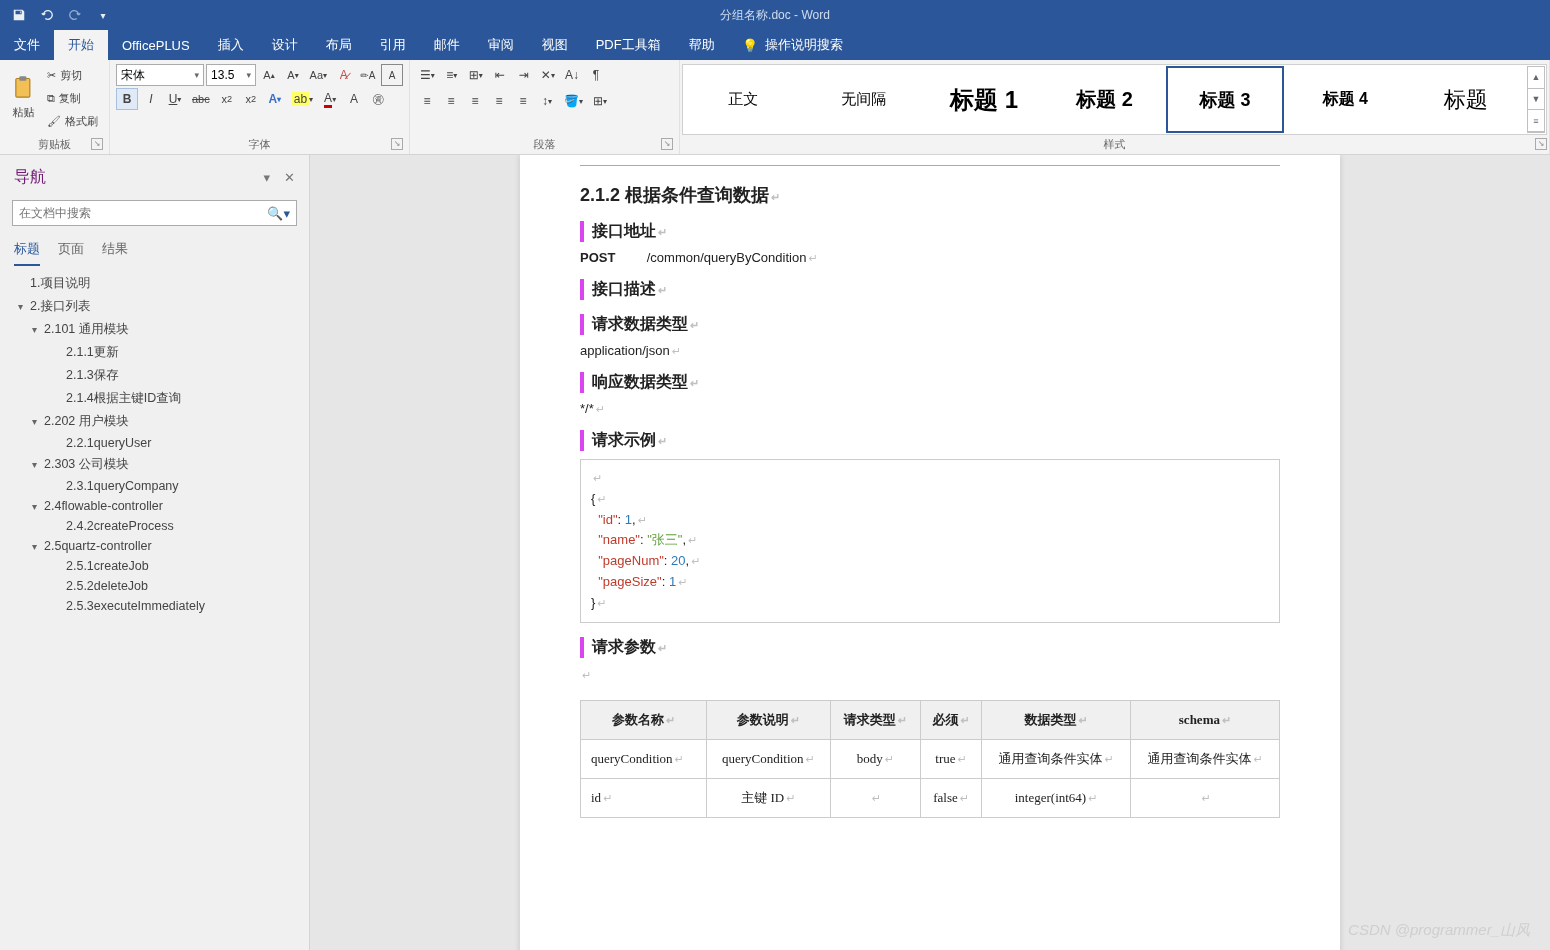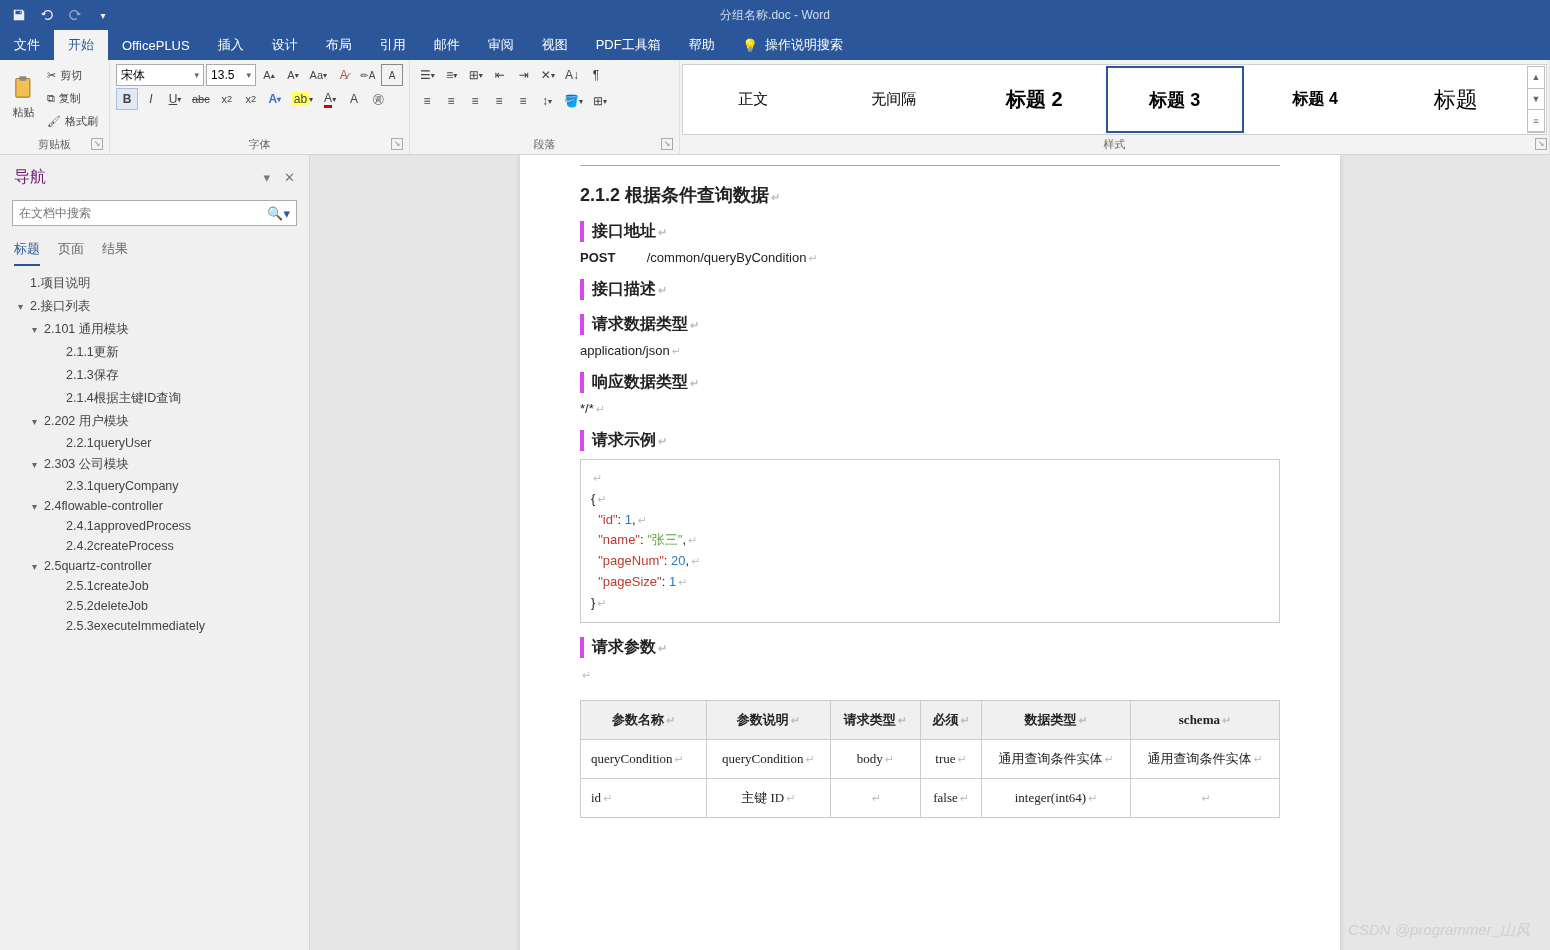--- a/index.html
+++ b/index.html
@@ -239,20 +239,23 @@
   </div>
 
   <div class="group styles-gal">
     <div class="gal-row">
       <div class="gal-item" style="font-size:15px">
           <span>正文</span>
         </div>
       <div class="gal-item" style="font-size:15px">
           <span>无间隔</span>
         </div>
+      <div class="gal-item" style="font-size:24px;font-weight:bold">
+          <span>标题 1</span>
+        </div>
       <div class="gal-item" style="font-size:20px;font-weight:bold">
           <span>标题 2</span>
         </div>
       <div class="gal-item sel-item" style="font-size:18px;font-weight:bold">
           <span>标题 3</span>
         </div>
       <div class="gal-item" style="font-size:16px;font-weight:bold">
           <span>标题 4</span>
         </div>
       <div class="gal-item" style="font-size:22px">
@@ -324,24 +327,20 @@
           <span class="caret">▾</span>
           <span>2.303 公司模块</span>
         </div>
         <div class="item lvl2">
           <span class="caret"></span>
           <span>2.3.1queryCompany</span>
         </div>
         <div class="item lvl1">
           <span class="caret">▾</span>
           <span>2.4flowable-controller</span>
-        </div>
-        <div class="item lvl2">
-          <span class="caret"></span>
-          <span>2.4.1approvedProcess</span>
         </div>
         <div class="item lvl2">
           <span class="caret"></span>
           <span>2.4.2createProcess</span>
         </div>
         <div class="item lvl1">
           <span class="caret">▾</span>
           <span>2.5quartz-controller</span>
         </div>
         <div class="item lvl2">

